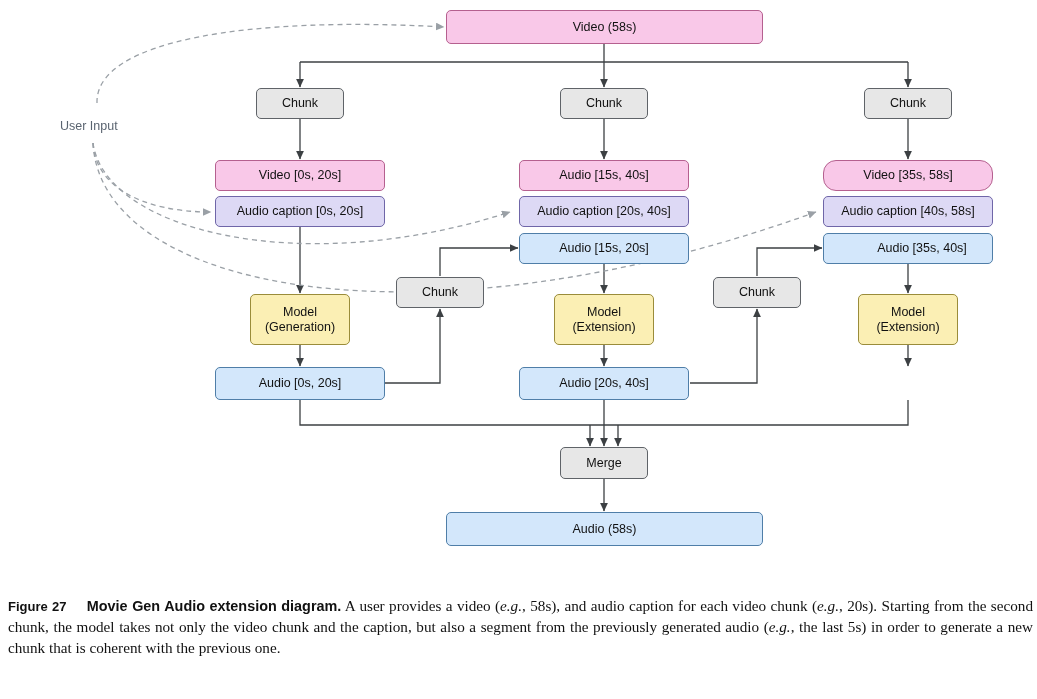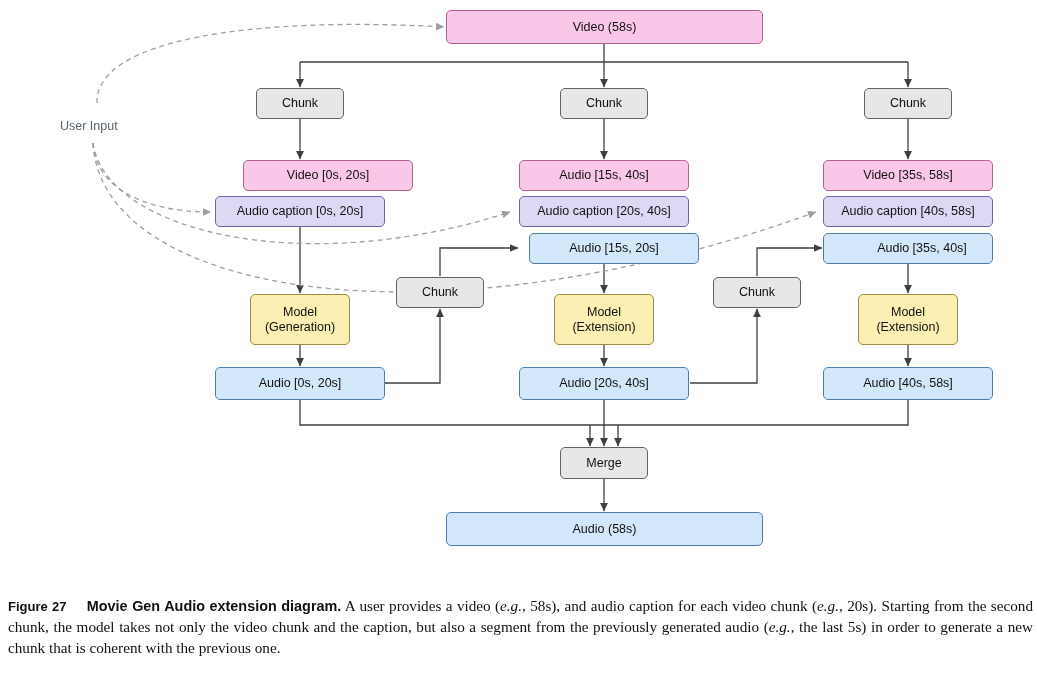--- a/index.html
+++ b/index.html
@@ -130,44 +130,43 @@
   </svg>
 
   <div class="node video" style="left:446px; top:10px; width:317px; height:34px;">Video (58s)</div>
 
   <div class="user-input-label" style="left:60px; top:119px;">User Input</div>
 
   <div class="node chunk" style="left:256px; top:88px; width:88px; height:31px;">Chunk</div>
   <div class="node chunk" style="left:560px; top:88px; width:88px; height:31px;">Chunk</div>
   <div class="node chunk" style="left:864px; top:88px; width:88px; height:31px;">Chunk</div>
 
-  <div class="node video" style="left:215px; top:160px; width:170px; height:31px;margin-left:28px;">Video [0s, 20s]</div>
+  <div class="node video" style="left:215px; top:160px; width:170px; height:31px;">Video [0s, 20s]</div>
   <div class="node video" style="left:519px; top:160px; width:170px; height:31px;">Audio [15s, 40s]</div>
-  <div class="node video" style="left:823px; top:160px; width:170px; height:31px;">Video [35s, 58s]</div>
+  <div class="node video" style="left:823px; top:160px; width:170px; height:31px;border-radius:13px;">Video [35s, 58s]</div>
 
   <div class="node caption" style="left:215px; top:196px; width:170px; height:31px;">Audio caption [0s, 20s]</div>
   <div class="node caption" style="left:519px; top:196px; width:170px; height:31px;">Audio caption [20s, 40s]</div>
   <div class="node caption" style="left:823px; top:196px; width:170px; height:31px;">Audio caption [40s, 58s]</div>
 
-  <div class="node audio" style="left:519px; top:233px; width:170px; height:31px;margin-left:10px;">Audio [15s, 20s]</div>
+  <div class="node audio" style="left:519px; top:233px; width:170px; height:31px;">Audio [15s, 20s]</div>
   <div class="node audio" style="left:823px; top:233px; width:170px; height:31px;padding-left:28px;">Audio [35s, 40s]</div>
 
   <div class="node chunk" style="left:396px; top:277px; width:88px; height:31px;">Chunk</div>
   <div class="node chunk" style="left:713px; top:277px; width:88px; height:31px;">Chunk</div>
 
   <div class="node model" style="left:250px; top:294px; width:100px; height:51px;">Model
 (Generation)</div>
   <div class="node model" style="left:554px; top:294px; width:100px; height:51px;">Model
 (Extension)</div>
   <div class="node model" style="left:858px; top:294px; width:100px; height:51px;">Model
 (Extension)</div>
 
   <div class="node audio" style="left:215px; top:367px; width:170px; height:33px;">Audio [0s, 20s]</div>
   <div class="node audio" style="left:519px; top:367px; width:170px; height:33px;">Audio [20s, 40s]</div>
-  <div class="node audio" style="left:823px; top:367px; width:170px; height:33px;">Audio [40s, 58s]</div>
 
   <div class="node merge" style="left:560px; top:447px; width:88px; height:32px;">Merge</div>
 
   <div class="node audio" style="left:446px; top:512px; width:317px; height:34px;">Audio (58s)</div>
 </div>
 
 <div id="caption">
   <span class="fignum">Figure 27</span>
   <span class="figtitle">Movie Gen Audio extension diagram.</span>
   <span>A user provides a video (</span><i>e.g.</i><span>, 58s), and audio caption for each video chunk (</span><i>e.g.</i><span>, 20s). Starting from the second chunk, the model takes not only the video chunk and the caption, but also a segment from the previously generated audio (</span><i>e.g.</i><span>, the last 5s) in order to generate a new chunk that is coherent with the previous one.</span>

